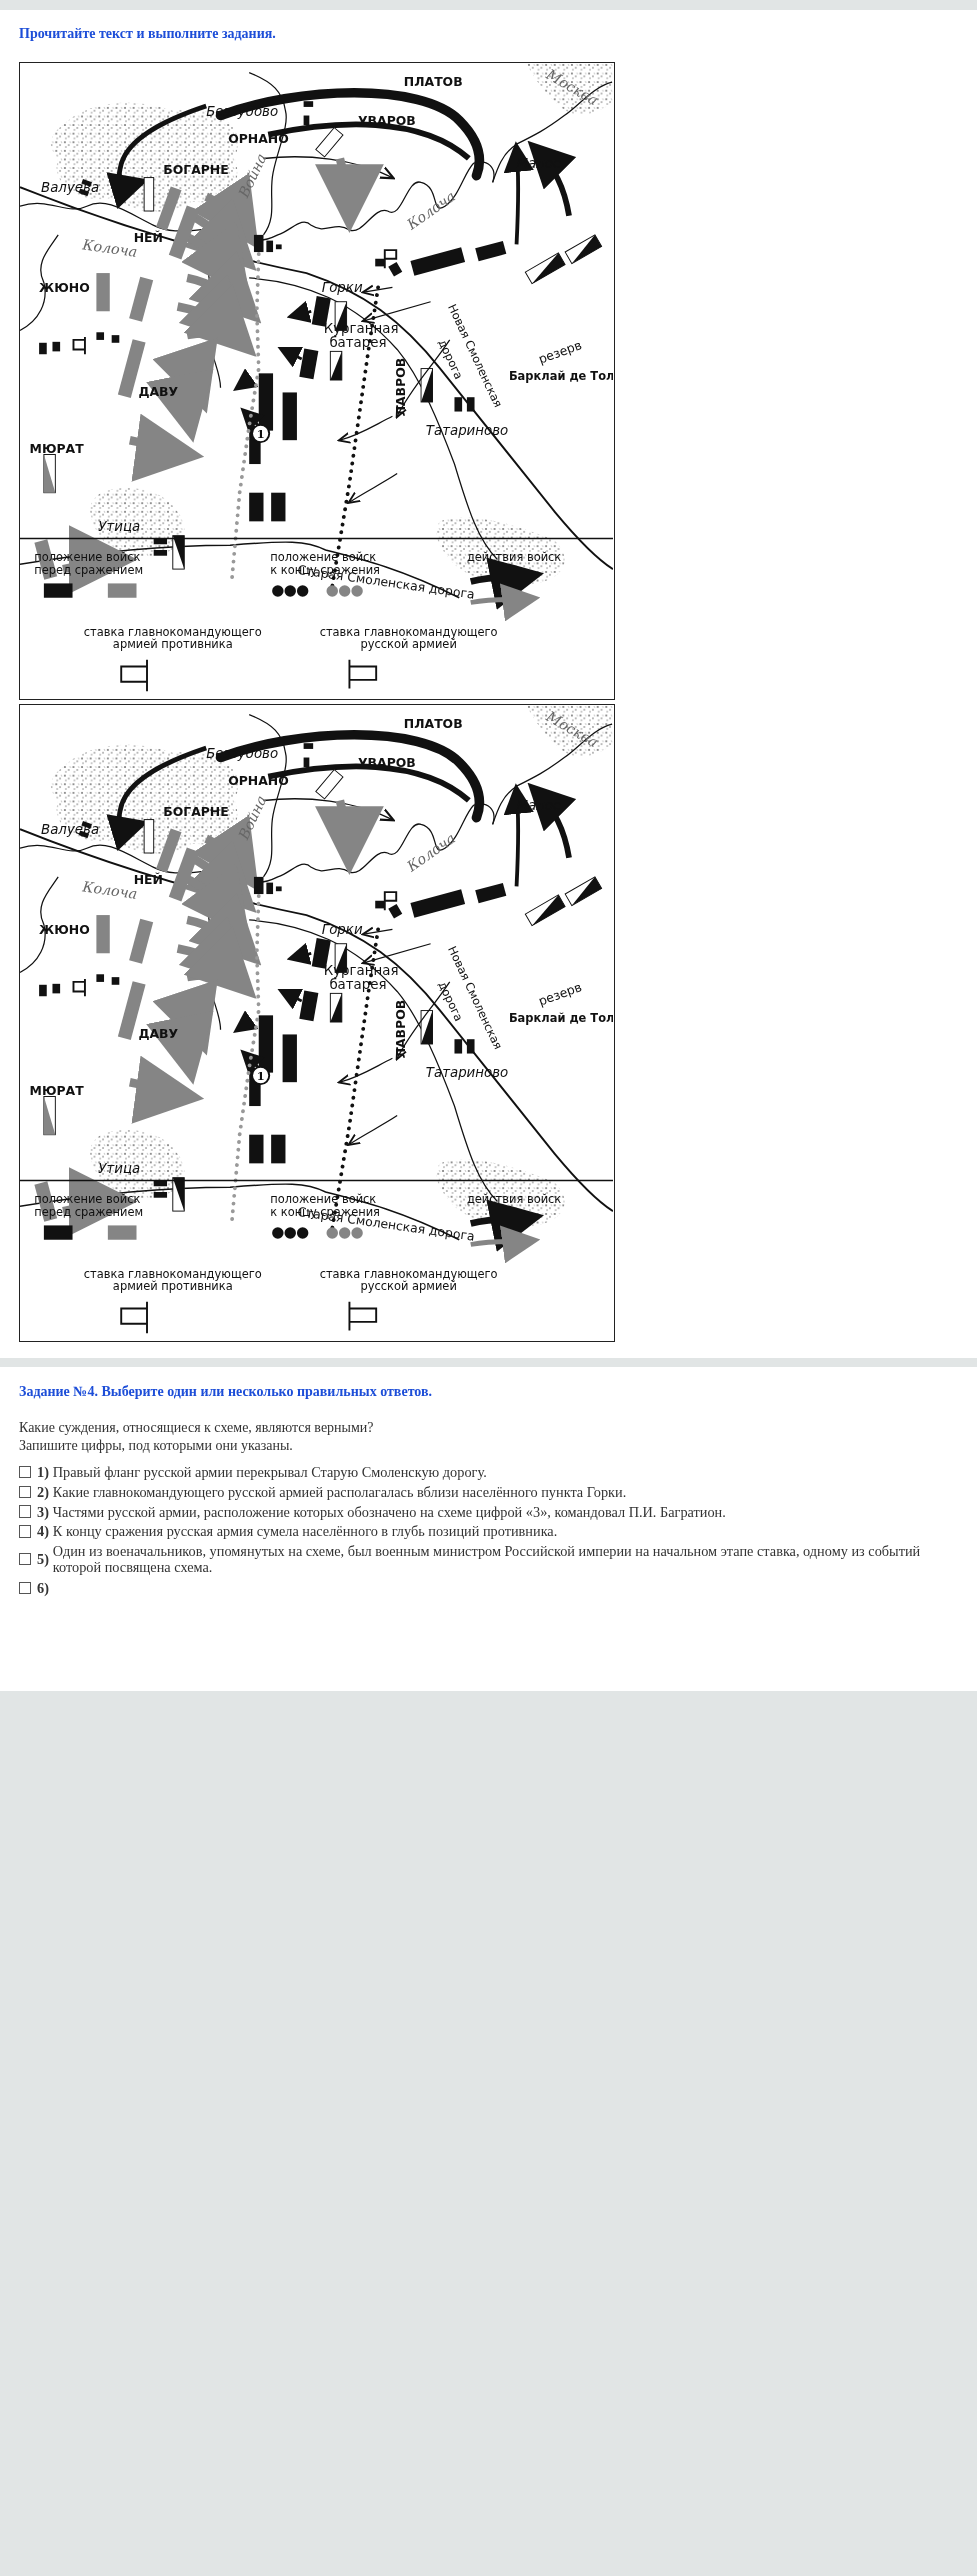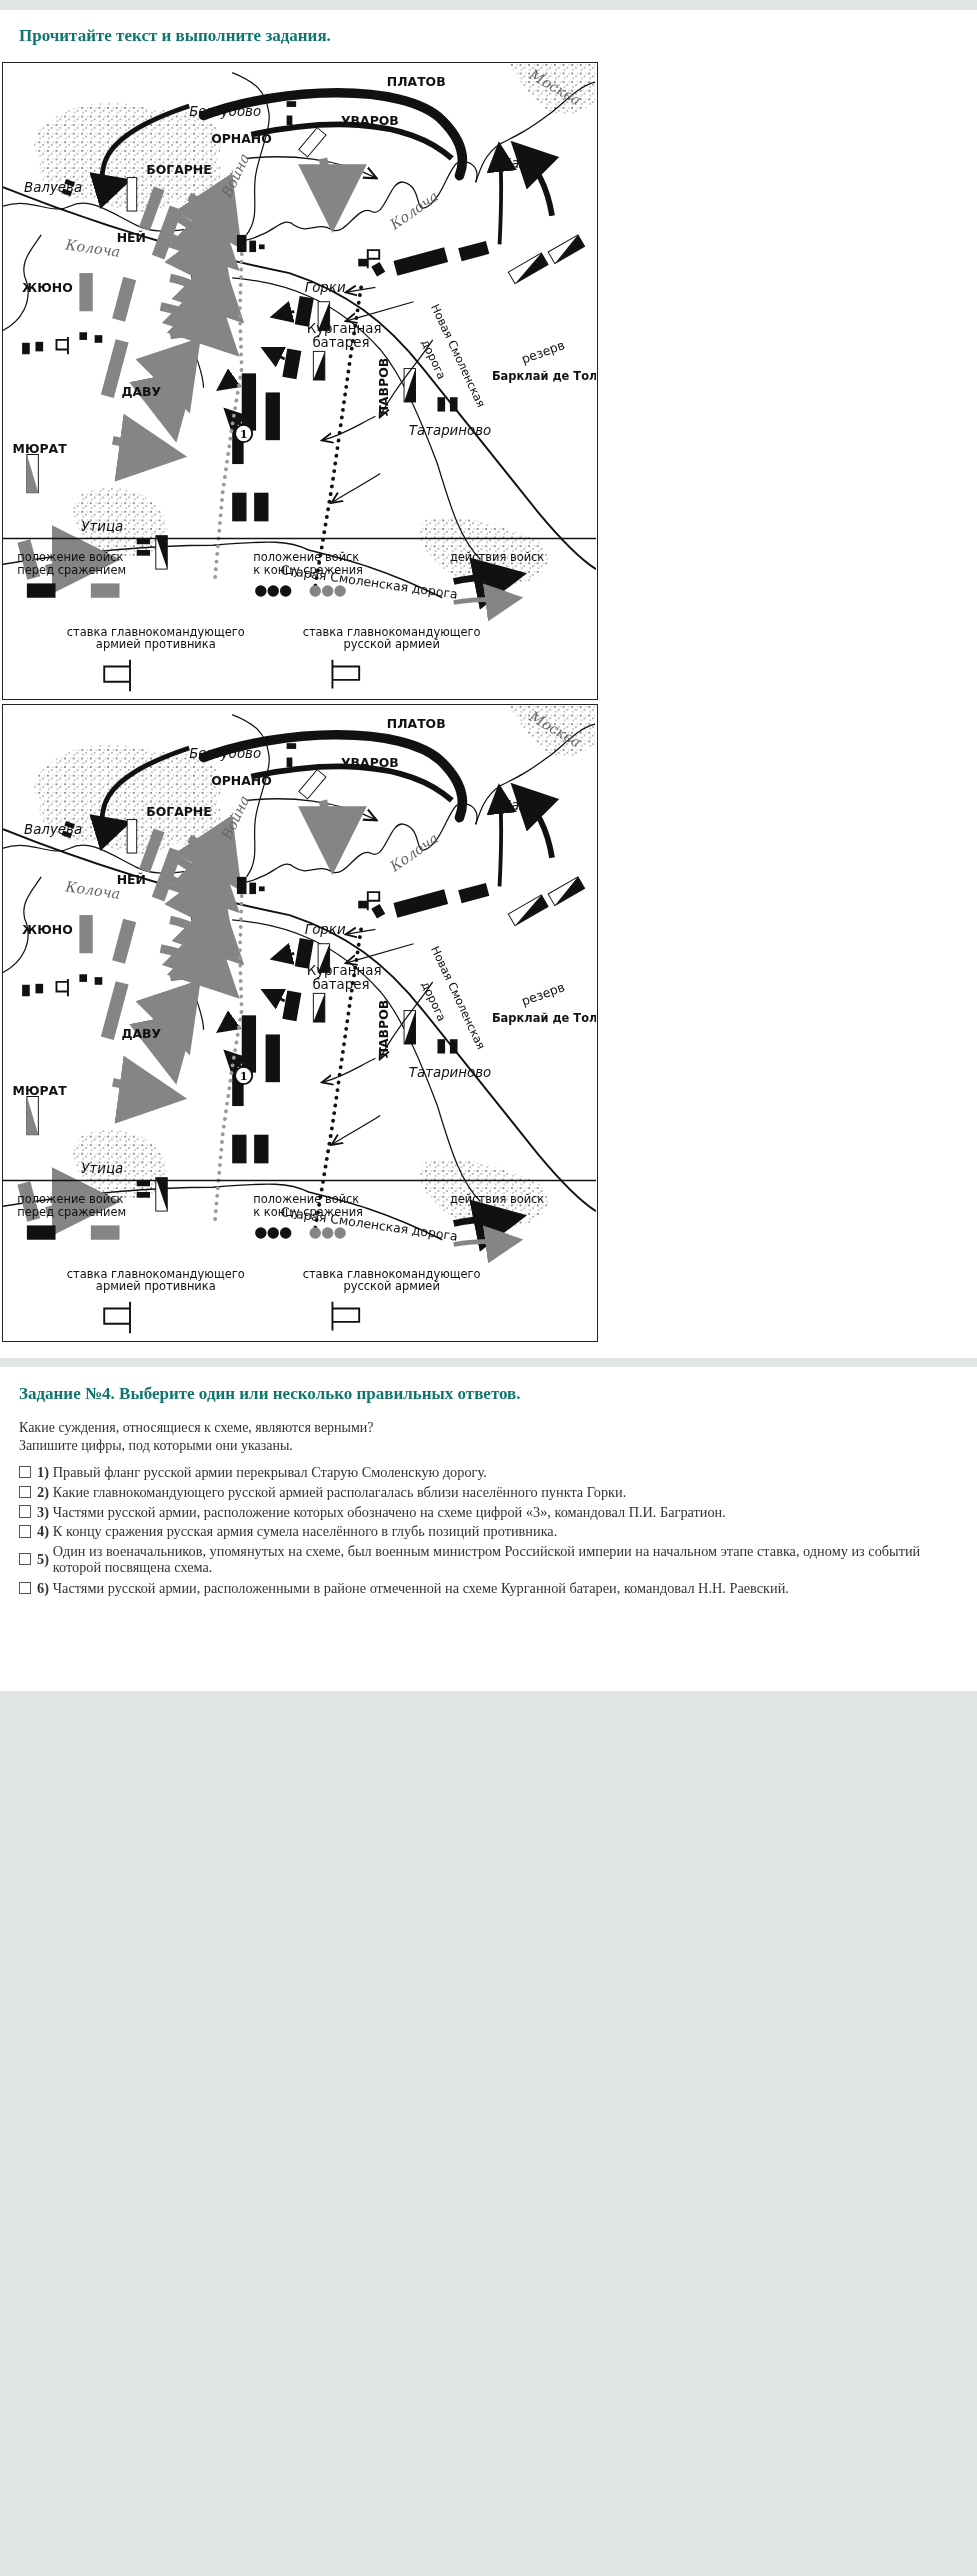--- a/index.html
+++ b/index.html
@@ -10,25 +10,25 @@
     color: #333;
     position: relative;
     overflow: hidden;
   }
   .panel {
     position: absolute; left: 0; width: 977px; background: #ffffff;
   }
   #panel-reading { top: 9.5px; height: 1348px; }
   #panel-task { top: 1367px; height: 324px; }
   .heading {
-    position: absolute; left: 19px; font-weight: bold; font-size: 17px; color: #0f766e; text-align: right;
+    position: absolute; left: 19px; font-weight: bold; font-size: 14px; color: #1d4ed8; text-align: right;
   }
   #reading-heading { top: 16px; }
   .map-frame {
-    position: absolute; left: 2px; width: 596px; height: 638px;
+    position: absolute; left: 19px; width: 596px; height: 638px;
     border: 1.4px solid #222; box-sizing: border-box; background: #fff;
   }
   #map-1 { top: 52px; }
   #map-2 { top: 694px; }
   .map-frame svg { position: absolute; left: 0; top: 0; width: 593px; height: 635px; }
   .svg-sans { font-family: "DejaVu Sans", "Liberation Sans", sans-serif; }
   .svg-serif { font-family: "DejaVu Serif", "Liberation Serif", serif; }
 
   #task-heading { top: 17px; }
   .question {
@@ -512,17 +512,16 @@
       <span class="opt-text">К концу сражения русская армия сумела населённого в глубь позиций противника.</span>
     </div>
     <div class="option multi">
       <span class="checkbox"></span>
       <span class="opt-num">5)</span>
       <span class="opt-text">Один из военачальников, упомянутых на схеме, был военным министром Российской империи на начальном этапе ставка, одному из событий которой посвящена схема.</span>
     </div>
     <div class="option">
       <span class="checkbox"></span>
       <span class="opt-num">6)</span>
-      <span class="opt-text">Частями русской армии, расположенными в районе отмеченной на схеме Курганной батареи, командовал Н.Н. Раевский.</span>
     </div>
   </div>
 </div>
 
 
 </body></html>

